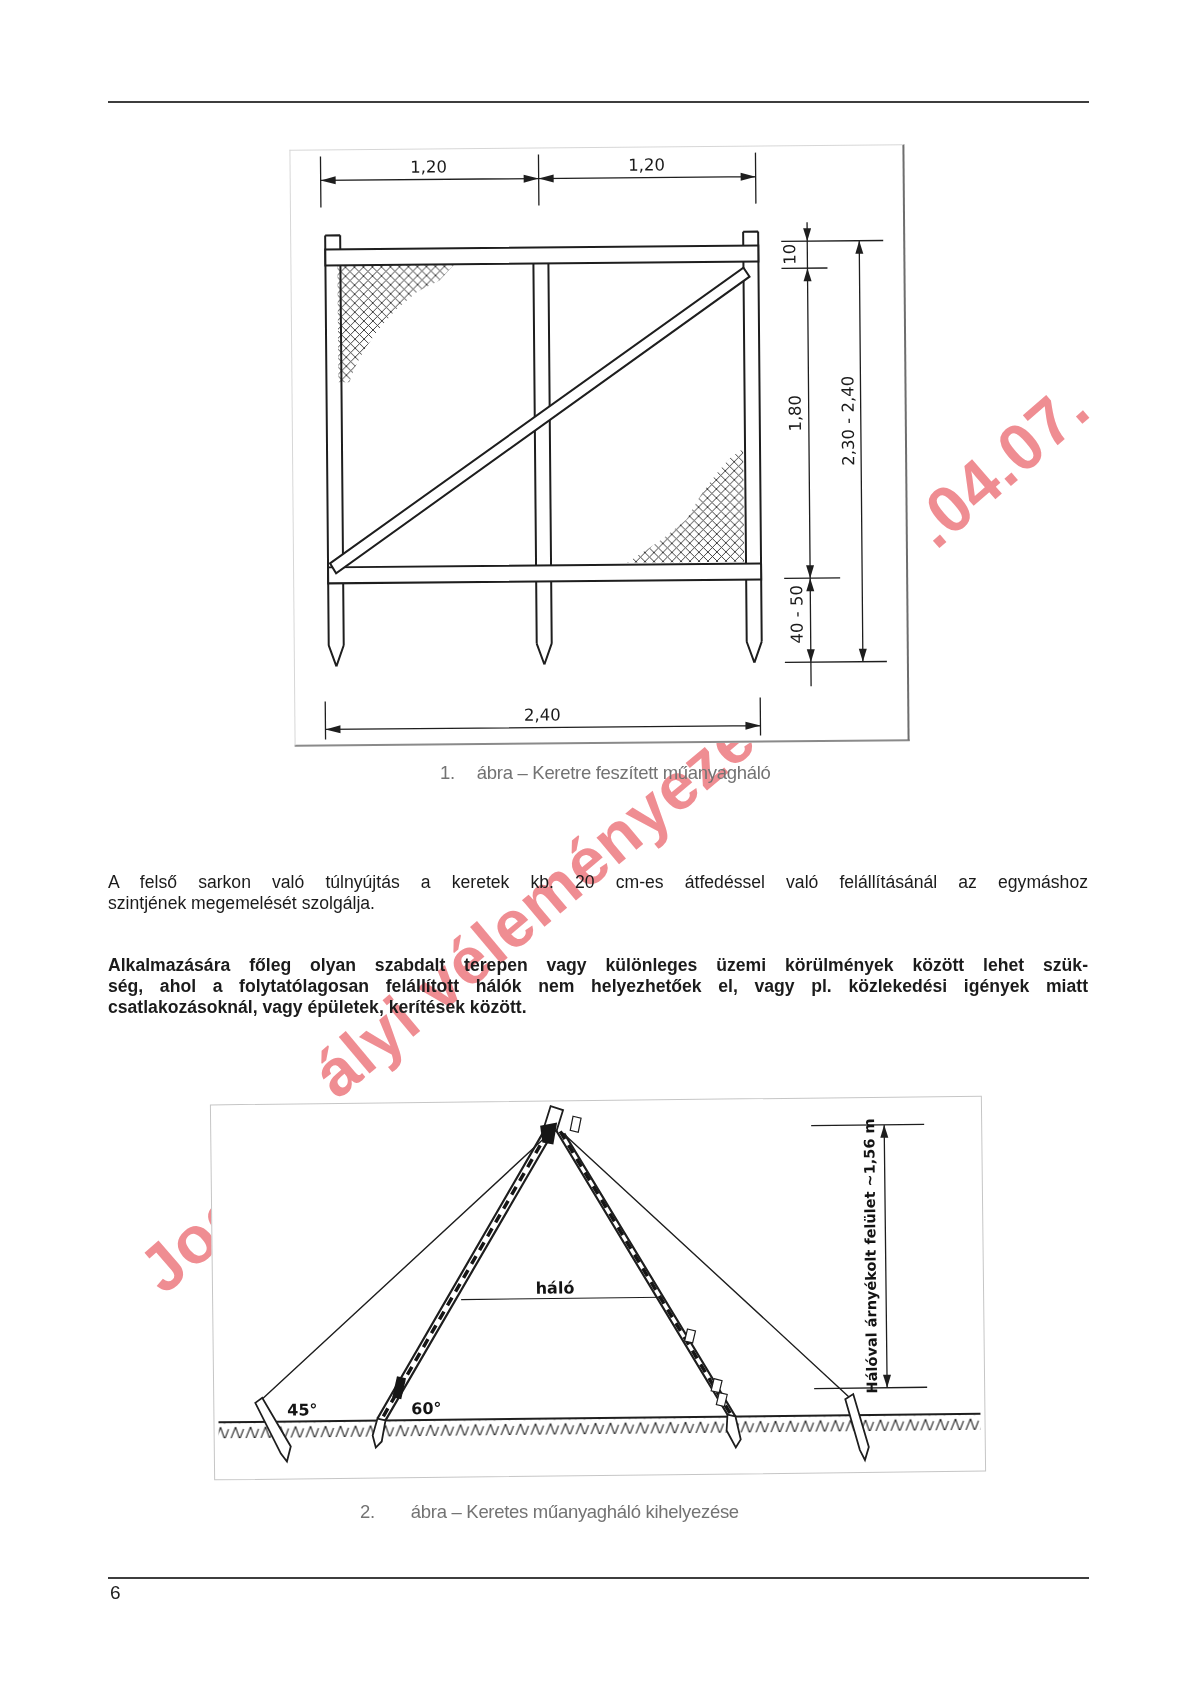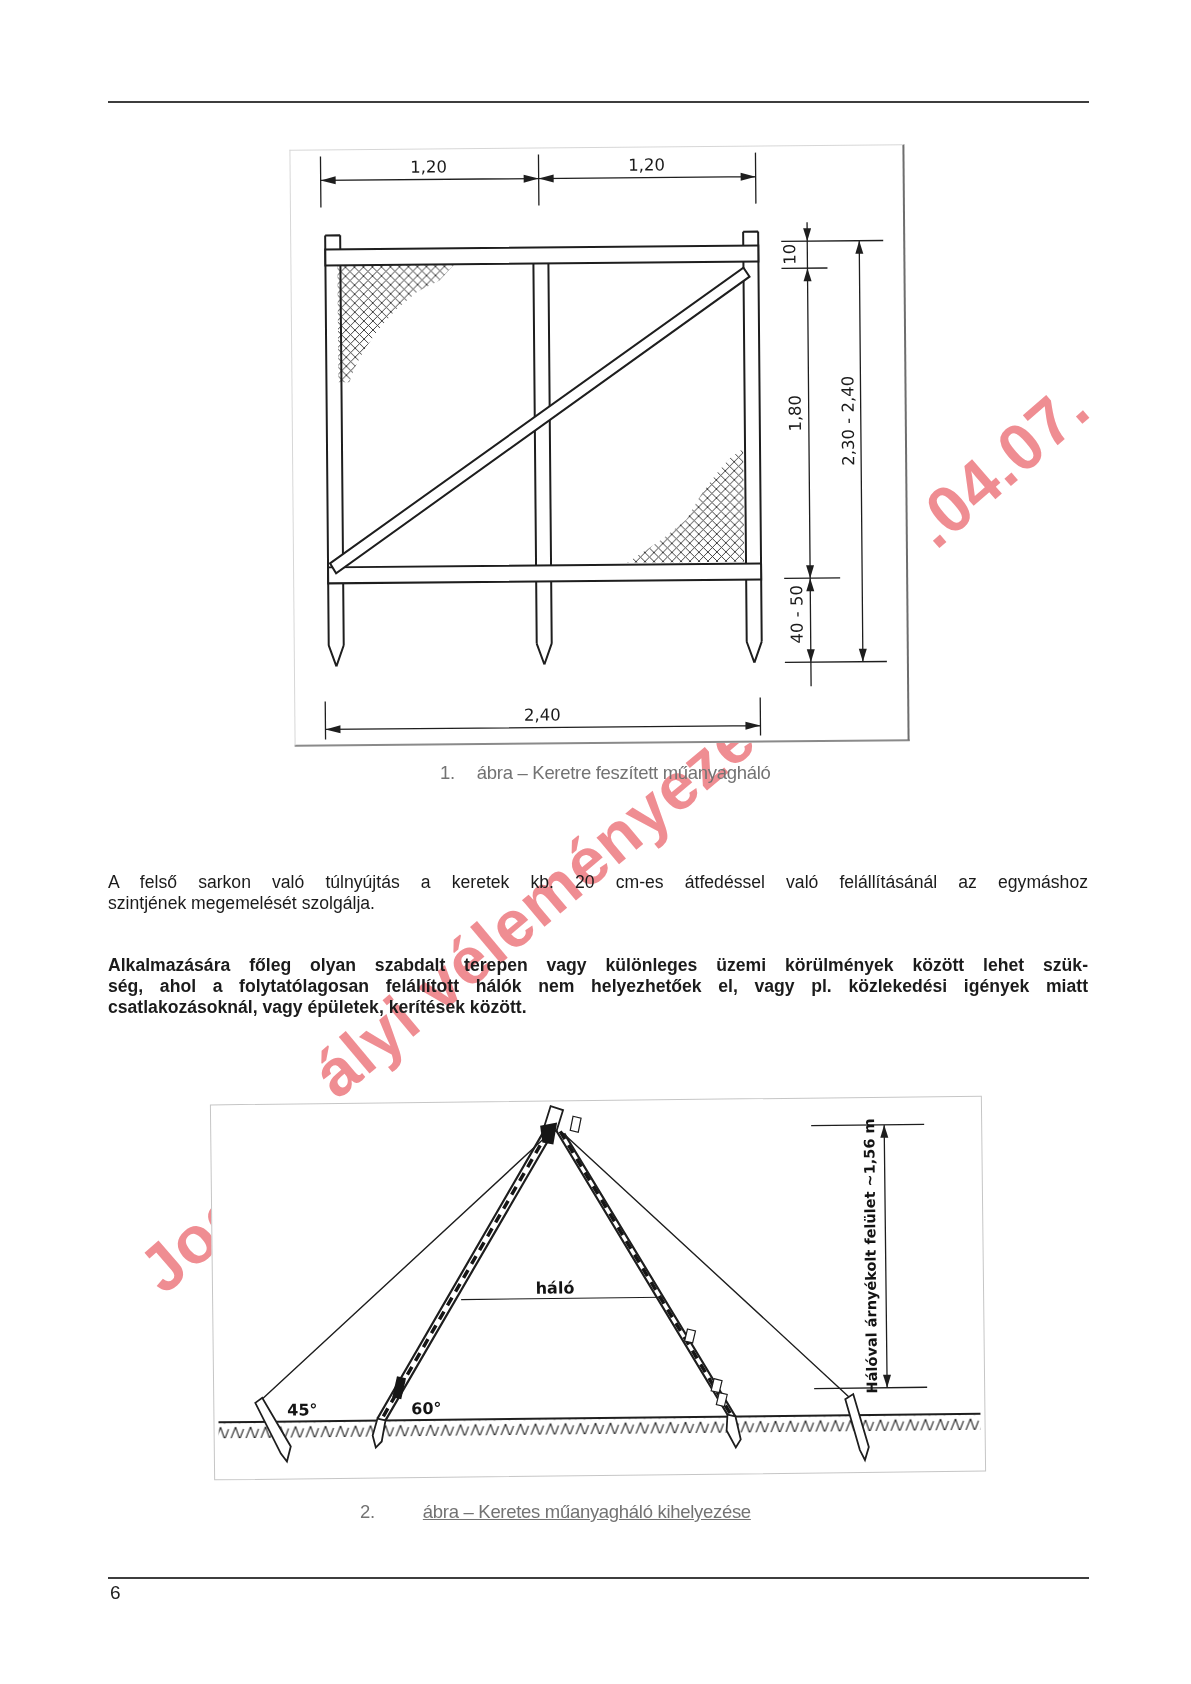--- a/index.html
+++ b/index.html
@@ -23,21 +23,21 @@
         border:1px solid #c6c6c6;}
   .fig svg{display:block;width:100%;height:100%;}
   .dl{font-family:"DejaVu Sans",sans-serif;font-size:16.5px;fill:#1a1a1a;}
   .f2l{font-family:"DejaVu Sans",sans-serif;font-weight:bold;font-size:16px;fill:#141414;}
   .f2r{font-family:"DejaVu Sans",sans-serif;font-weight:bold;font-size:14.5px;fill:#141414;}
   
   .caption{position:absolute;z-index:3;font-size:18.5px;letter-spacing:-0.3px;color:#737373;white-space:nowrap;}
   .cap1{left:440px;top:762px;}
   .cap2{left:360px;top:1501px;}
   .cap1 .ctext{margin-left:22px;}
-  .cap2 .ctext{margin-left:48px;text-decoration:underline;}
+  .cap2 .ctext{margin-left:36px;}
   
   .para{position:absolute;left:108px;width:980px;z-index:3;font-size:17.6px;line-height:21px;color:#1b1b1b;}
   .p1{top:872px;} .p2{top:920px;} .p3{top:955px;font-weight:bold;}
   .ln{height:21px;white-space:normal;}
   .jl{text-align:justify;text-align-last:justify;}
 </style>
 </head>
 <body>
 
 <div class="page">

